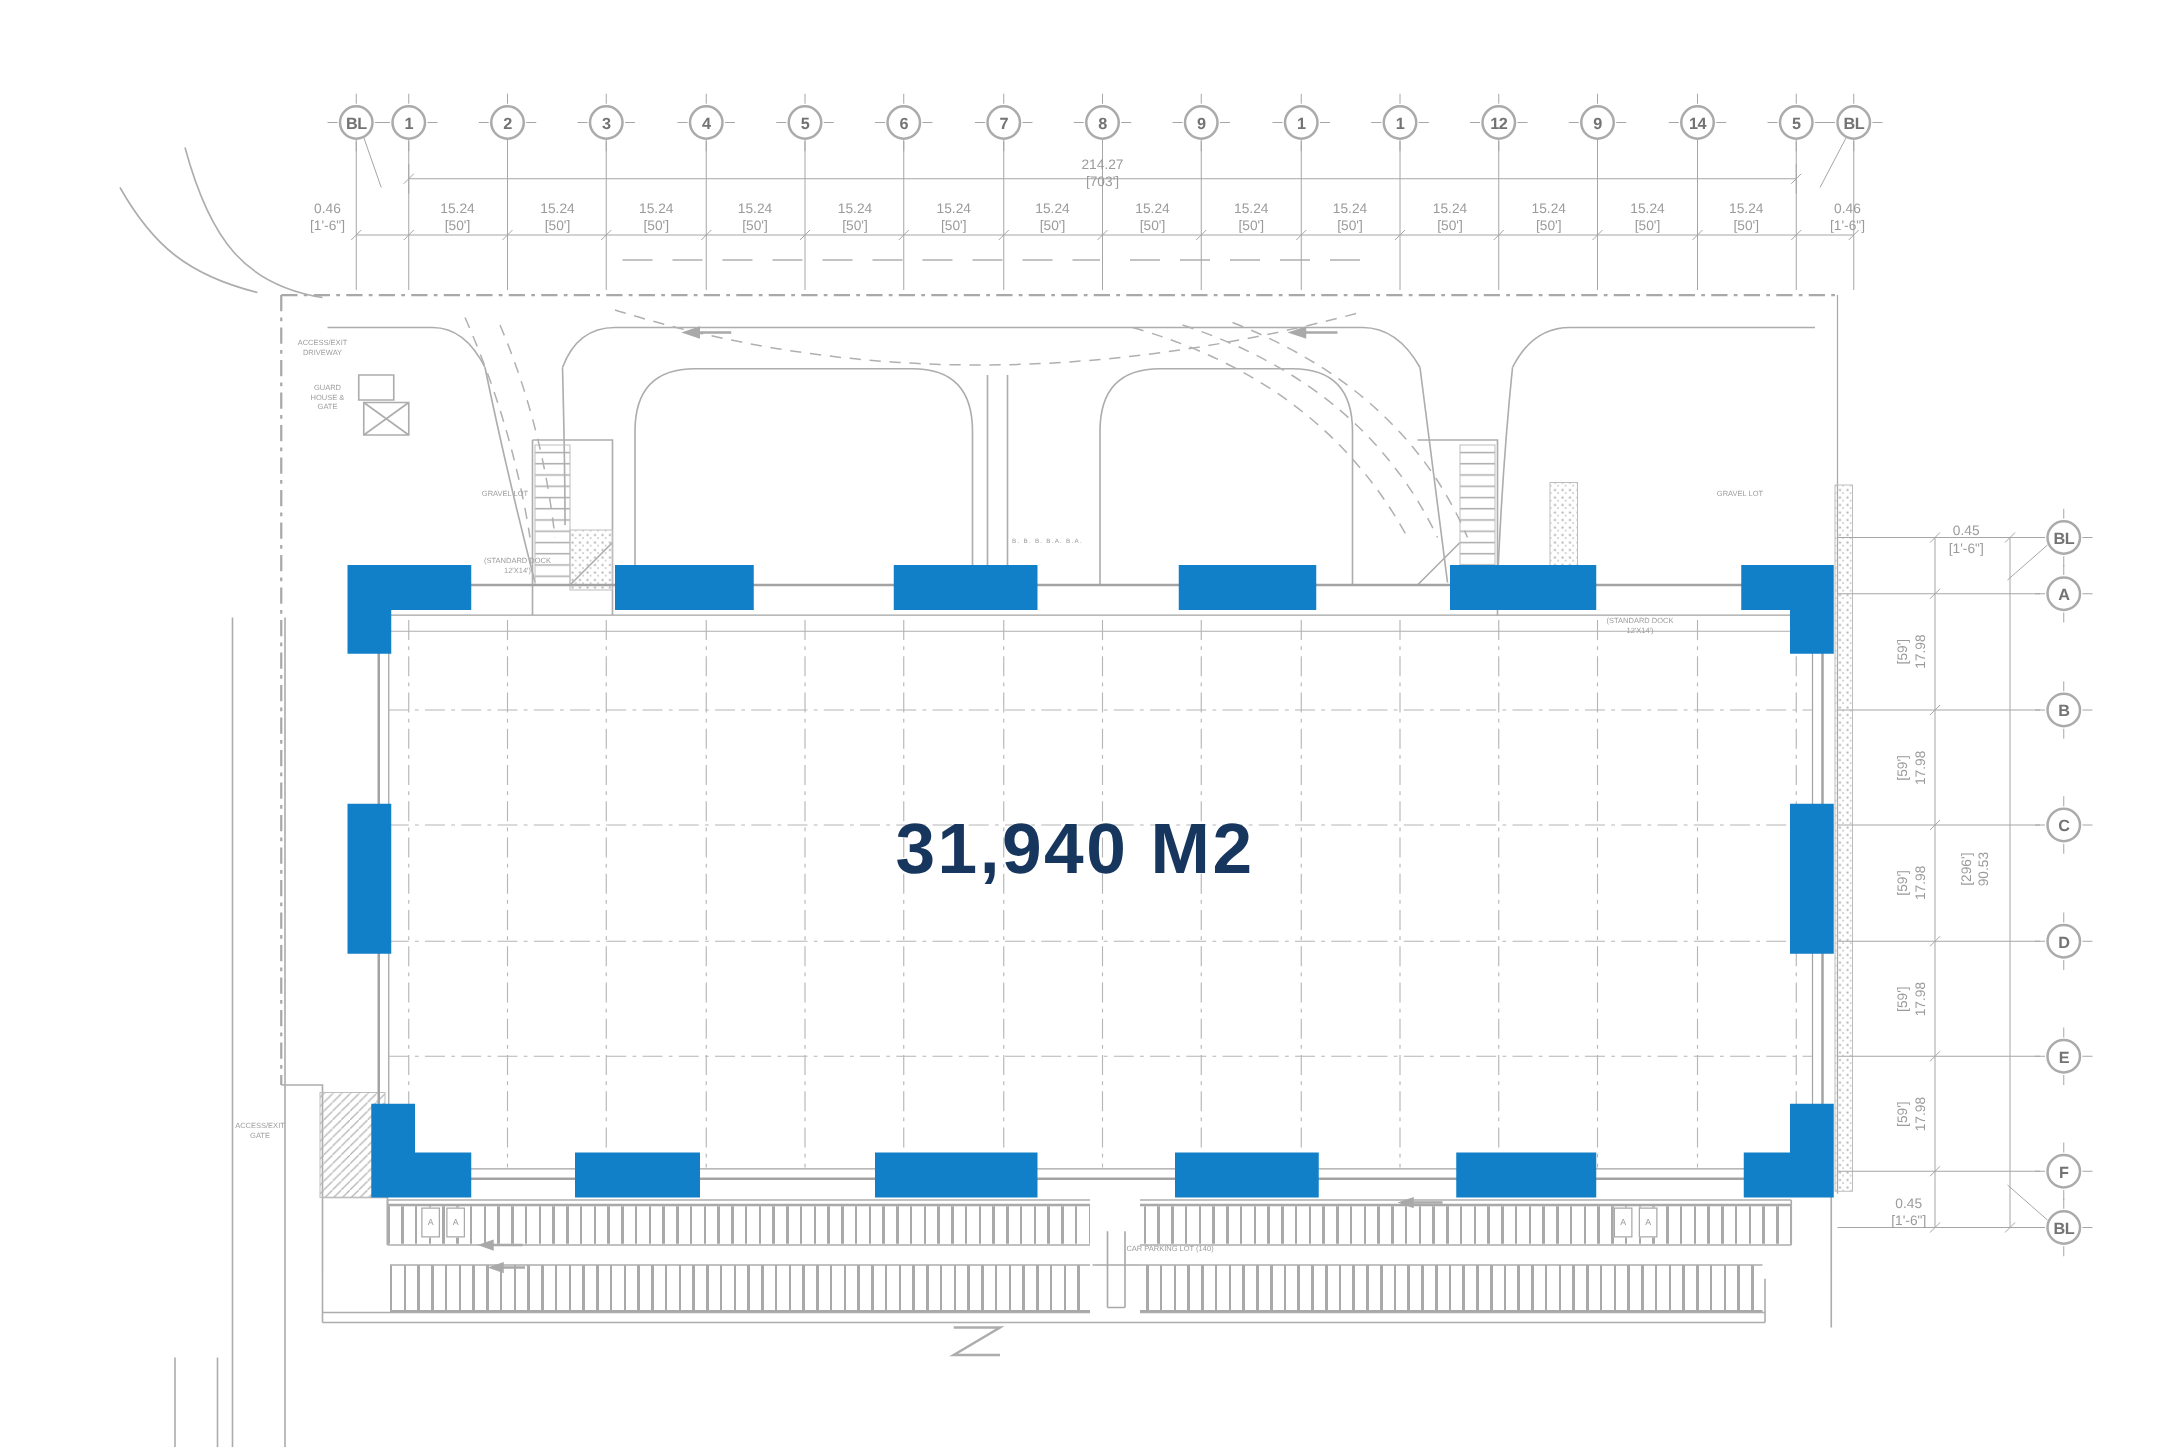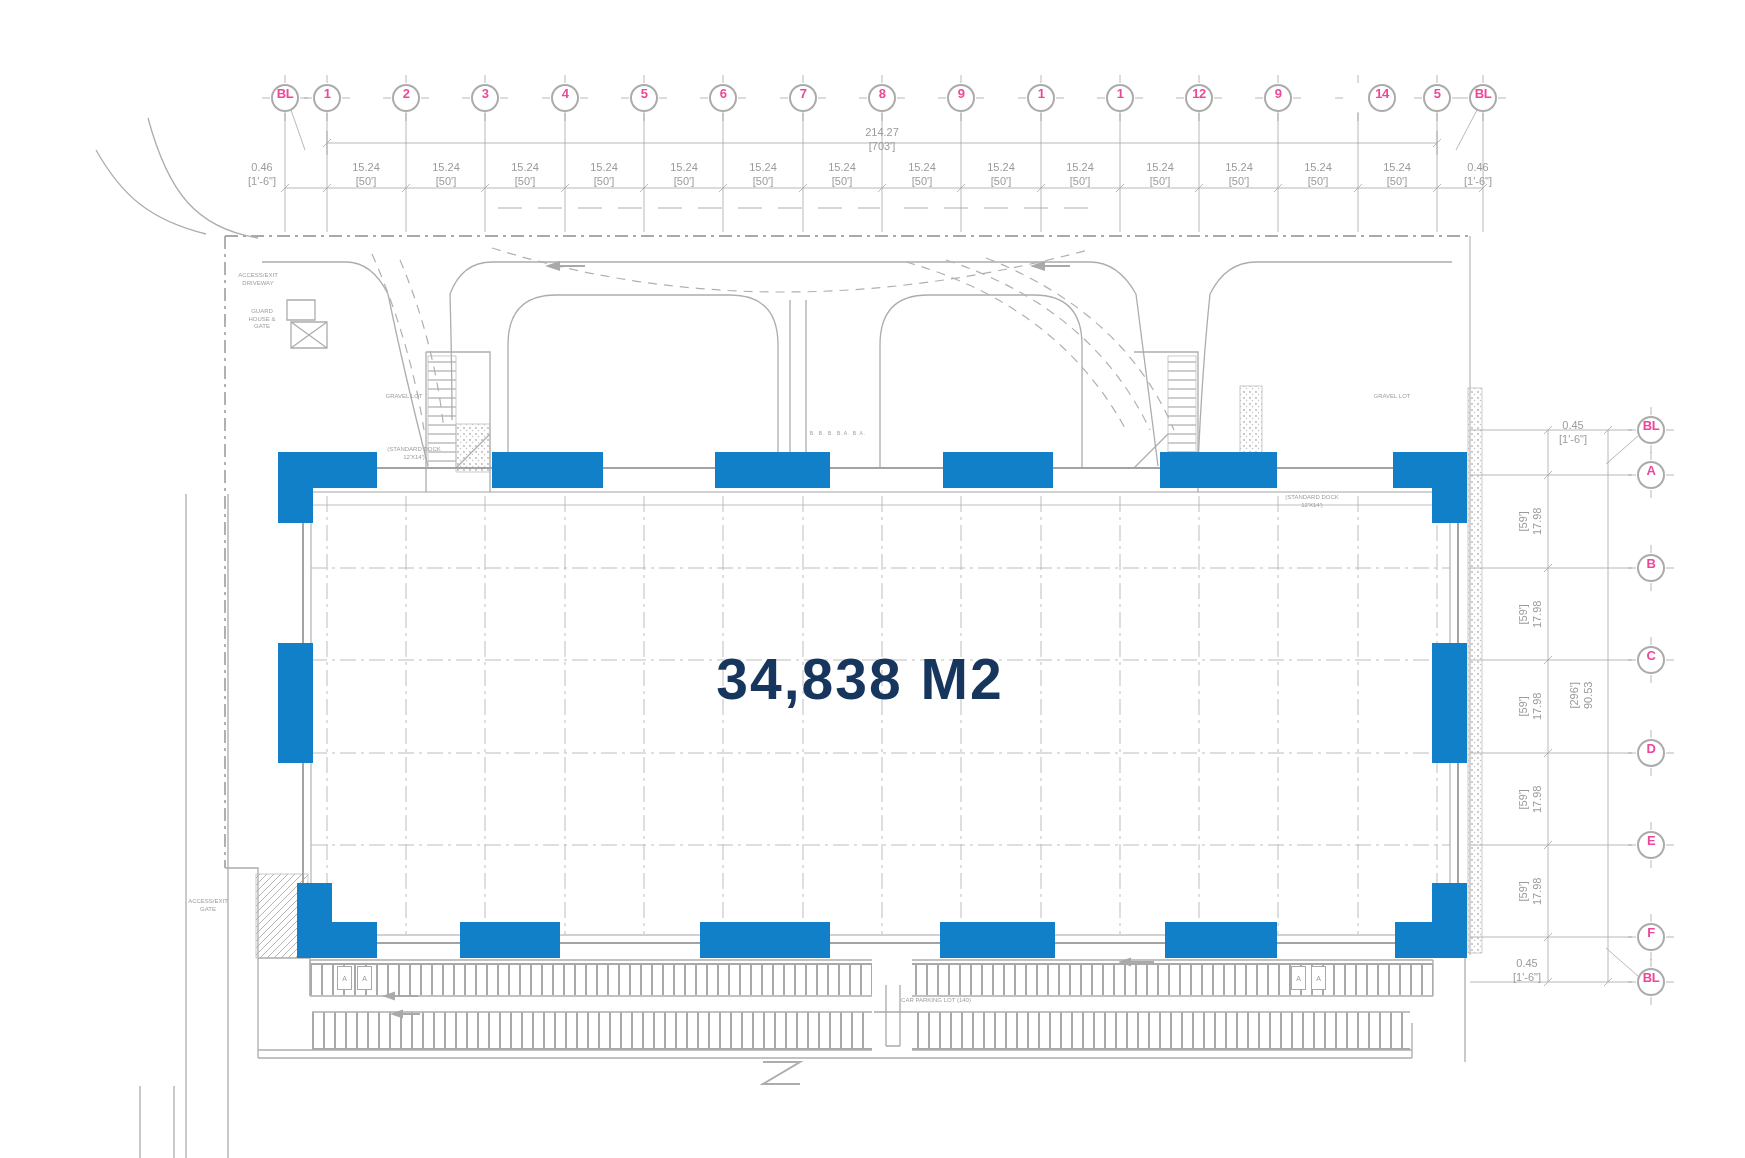--- a/index.html
+++ b/index.html
@@ -2,22 +2,22 @@
 <html style="--highlight-blue: #1280c8; --navy-text: #17365e; --line-gray: #a9a9a9; --text-gray: #9b9b9b;"><head>
 <meta charset="utf-8">
 <style>
   html,body{margin:0;padding:0;background:#fff;}
   .canvas{position:relative;width:1745px;height:1158px;background:#ffffff;overflow:hidden;
           font-family:"Liberation Sans",sans-serif;}
   .abs{position:absolute;}
   svg.plan{position:absolute;left:0;top:0;}
   
   .bubble{position:absolute;width:28px;height:28px;border:2px solid #ababab;border-radius:50%;
-          background:#fff;display:flex;justify-content:center;
-          font-size:13px;font-weight:bold;color:#ec4899;box-sizing:border-box;letter-spacing:-0.5px;}
+          background:#fff;display:flex;align-items:center;justify-content:center;
+          font-size:13px;font-weight:bold;color:#737373;box-sizing:border-box;letter-spacing:-0.5px;}
   
   .dim{position:absolute;width:70px;color:#9b9b9b;font-size:11px;line-height:1.3;
        text-align:center;white-space:pre-line;}
   .dim.rot{transform:rotate(-90deg);}
   .dim.wide{width:80px;}
   
   .micro{position:absolute;color:#9d9d9d;font-size:6px;line-height:1.25;text-align:center;
          white-space:pre-line;transform:translateX(-50%);}
   .micro.tag{font-size:5px;letter-spacing:1px;}
   
@@ -192,21 +192,21 @@
     </div>
   <div class="bubble" style="left:1106px;top:84px;">
       <span>1</span>
     </div>
   <div class="bubble" style="left:1185px;top:84px;">
       <span>12</span>
     </div>
   <div class="bubble" style="left:1264px;top:84px;">
       <span>9</span>
     </div>
-  <div class="bubble" style="left:1344px;top:84px;margin-left:24px;">
+  <div class="bubble" style="left:1344px;top:84px;">
       <span>14</span>
     </div>
   <div class="bubble" style="left:1423px;top:84px;">
       <span>5</span>
     </div>
   <div class="bubble" style="left:1469px;top:84px;">
       <span>BL</span>
     </div>
 
   <div class="bubble" style="left:1637px;top:416px;">
@@ -255,21 +255,21 @@
 
   <div class="dim" style="left:1538px;top:418px;"><span>0.45</span><br><span>[1'-6"]</span></div>
   <div class="dim rot" style="left:1495px;top:507px;"><span>[59']</span><br><span>17.98</span></div>
   <div class="dim rot" style="left:1495px;top:600px;"><span>[59']</span><br><span>17.98</span></div>
   <div class="dim rot" style="left:1495px;top:692px;"><span>[59']</span><br><span>17.98</span></div>
   <div class="dim rot" style="left:1495px;top:785px;"><span>[59']</span><br><span>17.98</span></div>
   <div class="dim rot" style="left:1495px;top:877px;"><span>[59']</span><br><span>17.98</span></div>
   <div class="dim rot" style="left:1546px;top:681px;"><span>[296']</span><br><span>90.53</span></div>
   <div class="dim" style="left:1492px;top:956px;"><span>0.45</span><br><span>[1'-6"]</span></div>
 
-  <div class="area-text" style="top:646px;">34,838 M2</div>
+  <div class="area-text" style="top:646px;">31,940 M2</div>
 
   <div class="micro" style="left:258px;top:272px;">ACCESS/EXIT
 DRIVEWAY</div>
   <div class="micro" style="left:262px;top:308px;">GUARD
 HOUSE &amp;
 GATE</div>
   <div class="micro" style="left:404px;top:393px;">GRAVEL LOT</div>
   <div class="micro" style="left:1392px;top:393px;">GRAVEL LOT</div>
   <div class="micro" style="left:414px;top:446px;">(STANDARD DOCK
 12'X14')</div>

